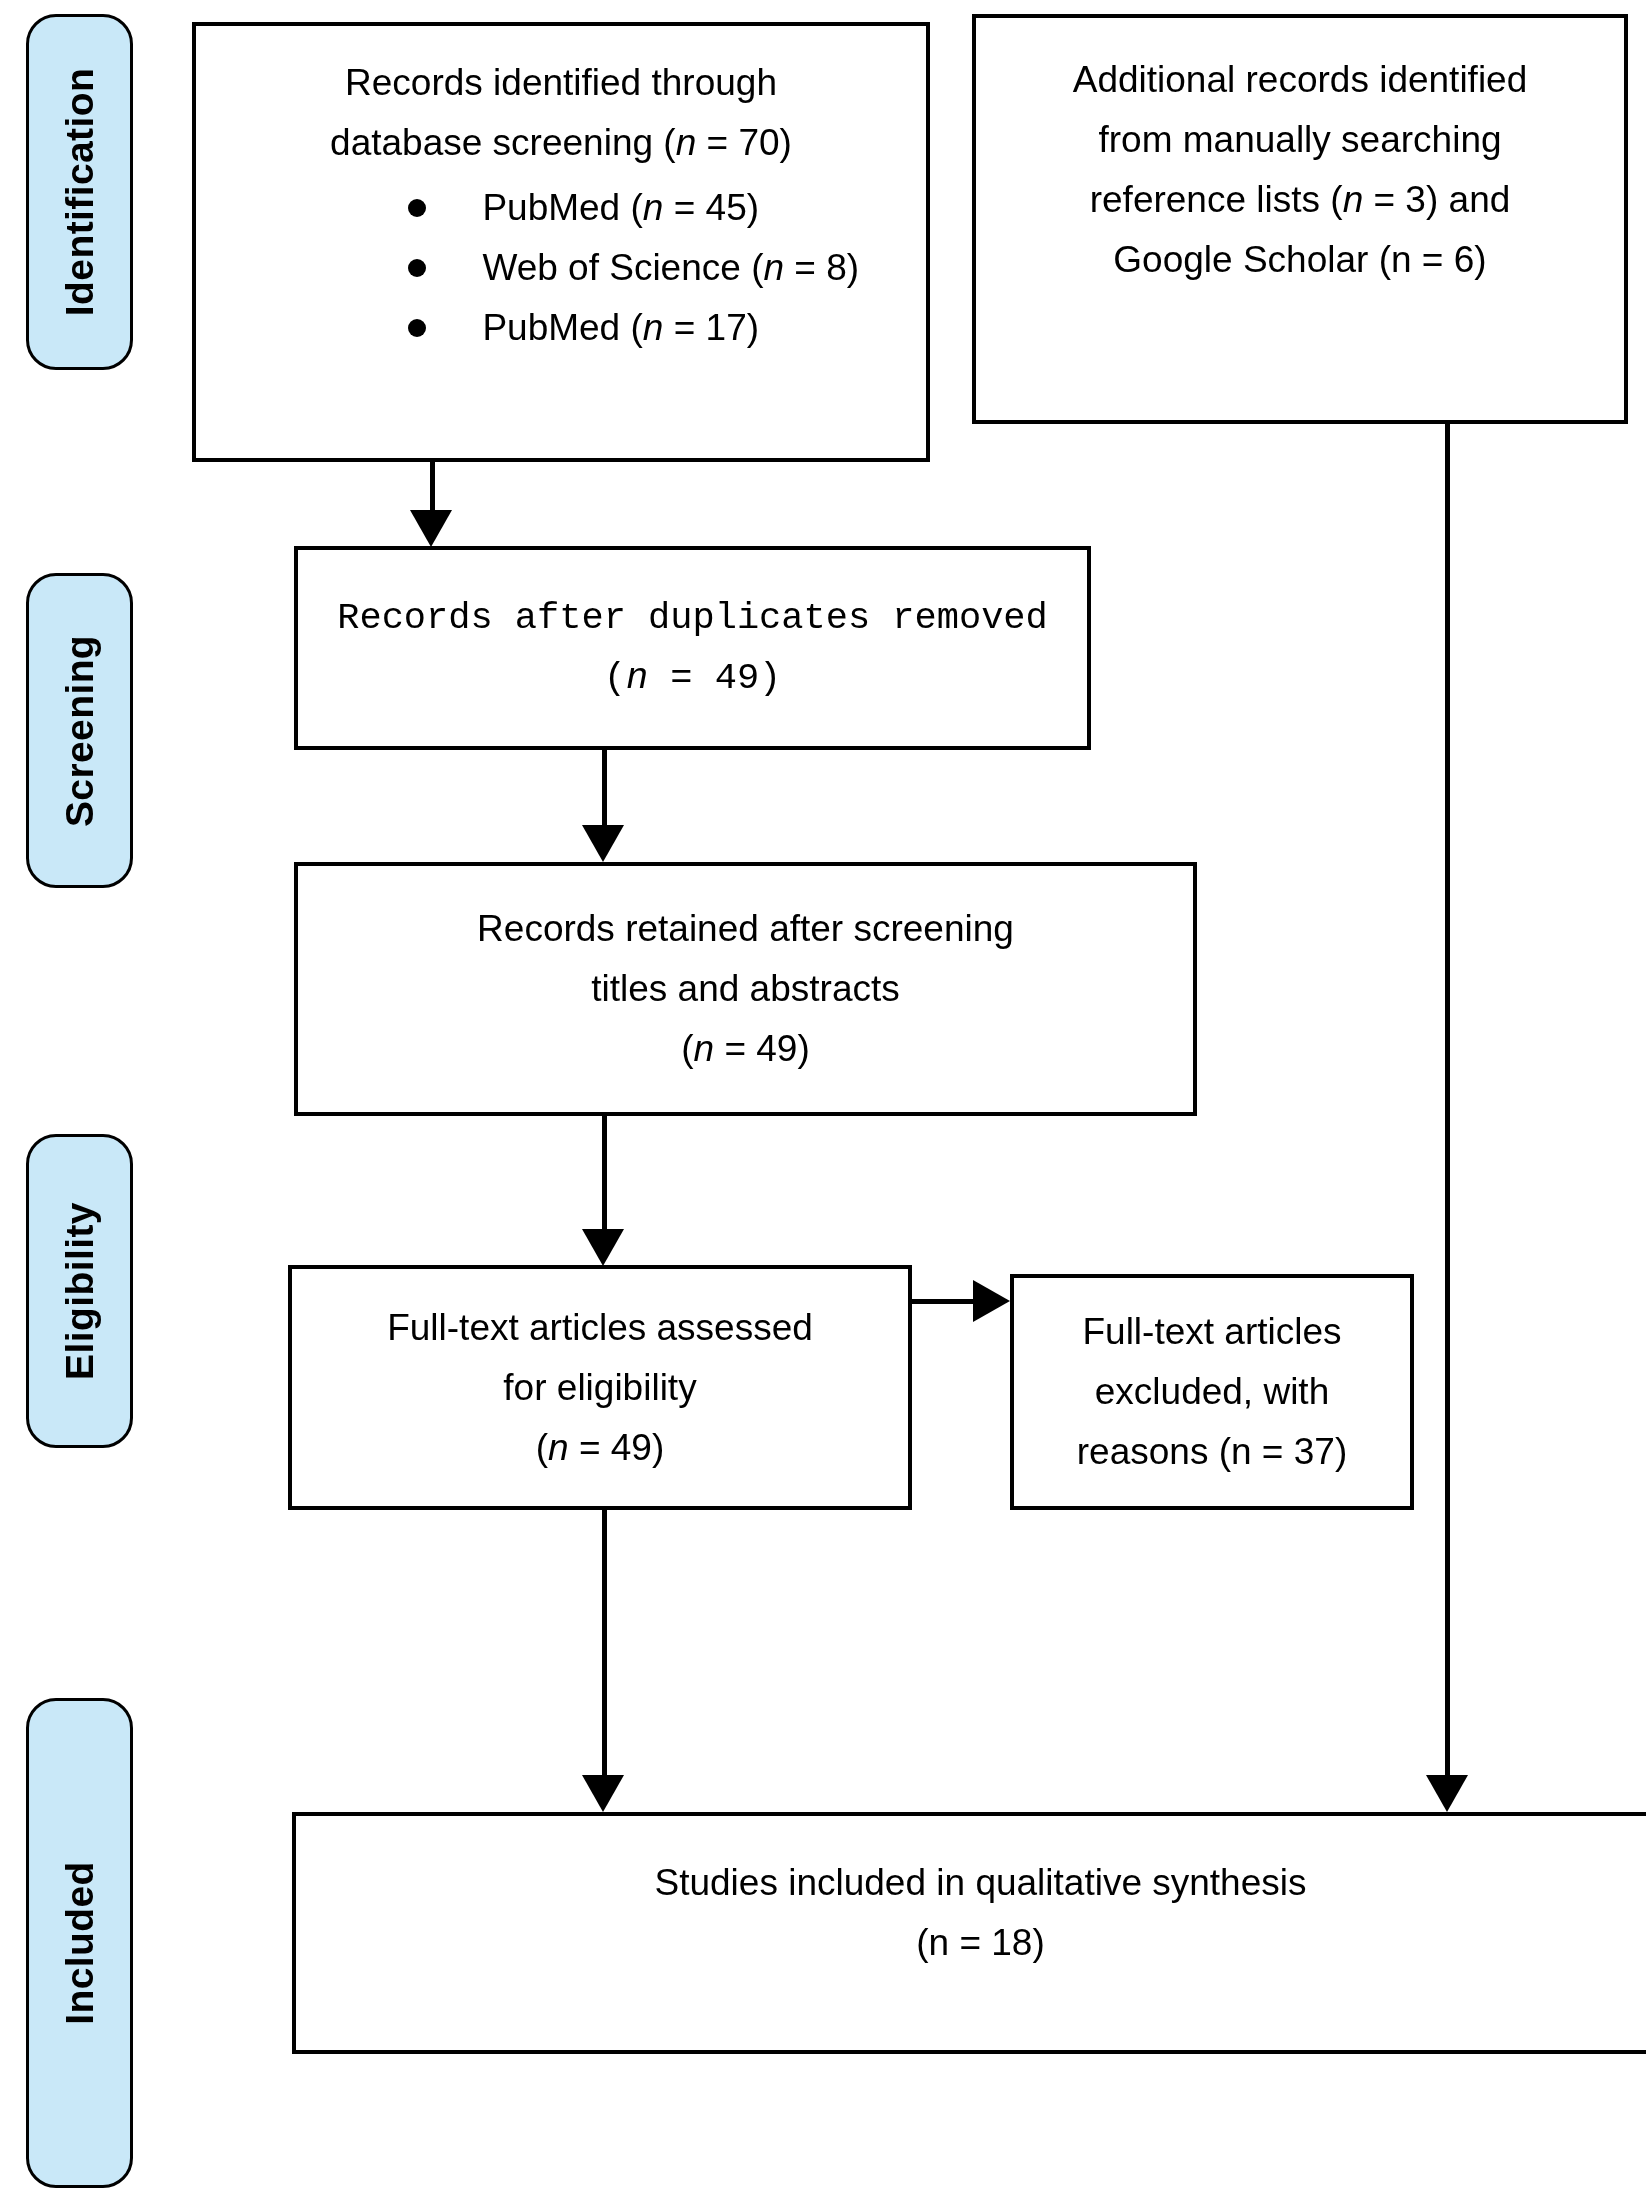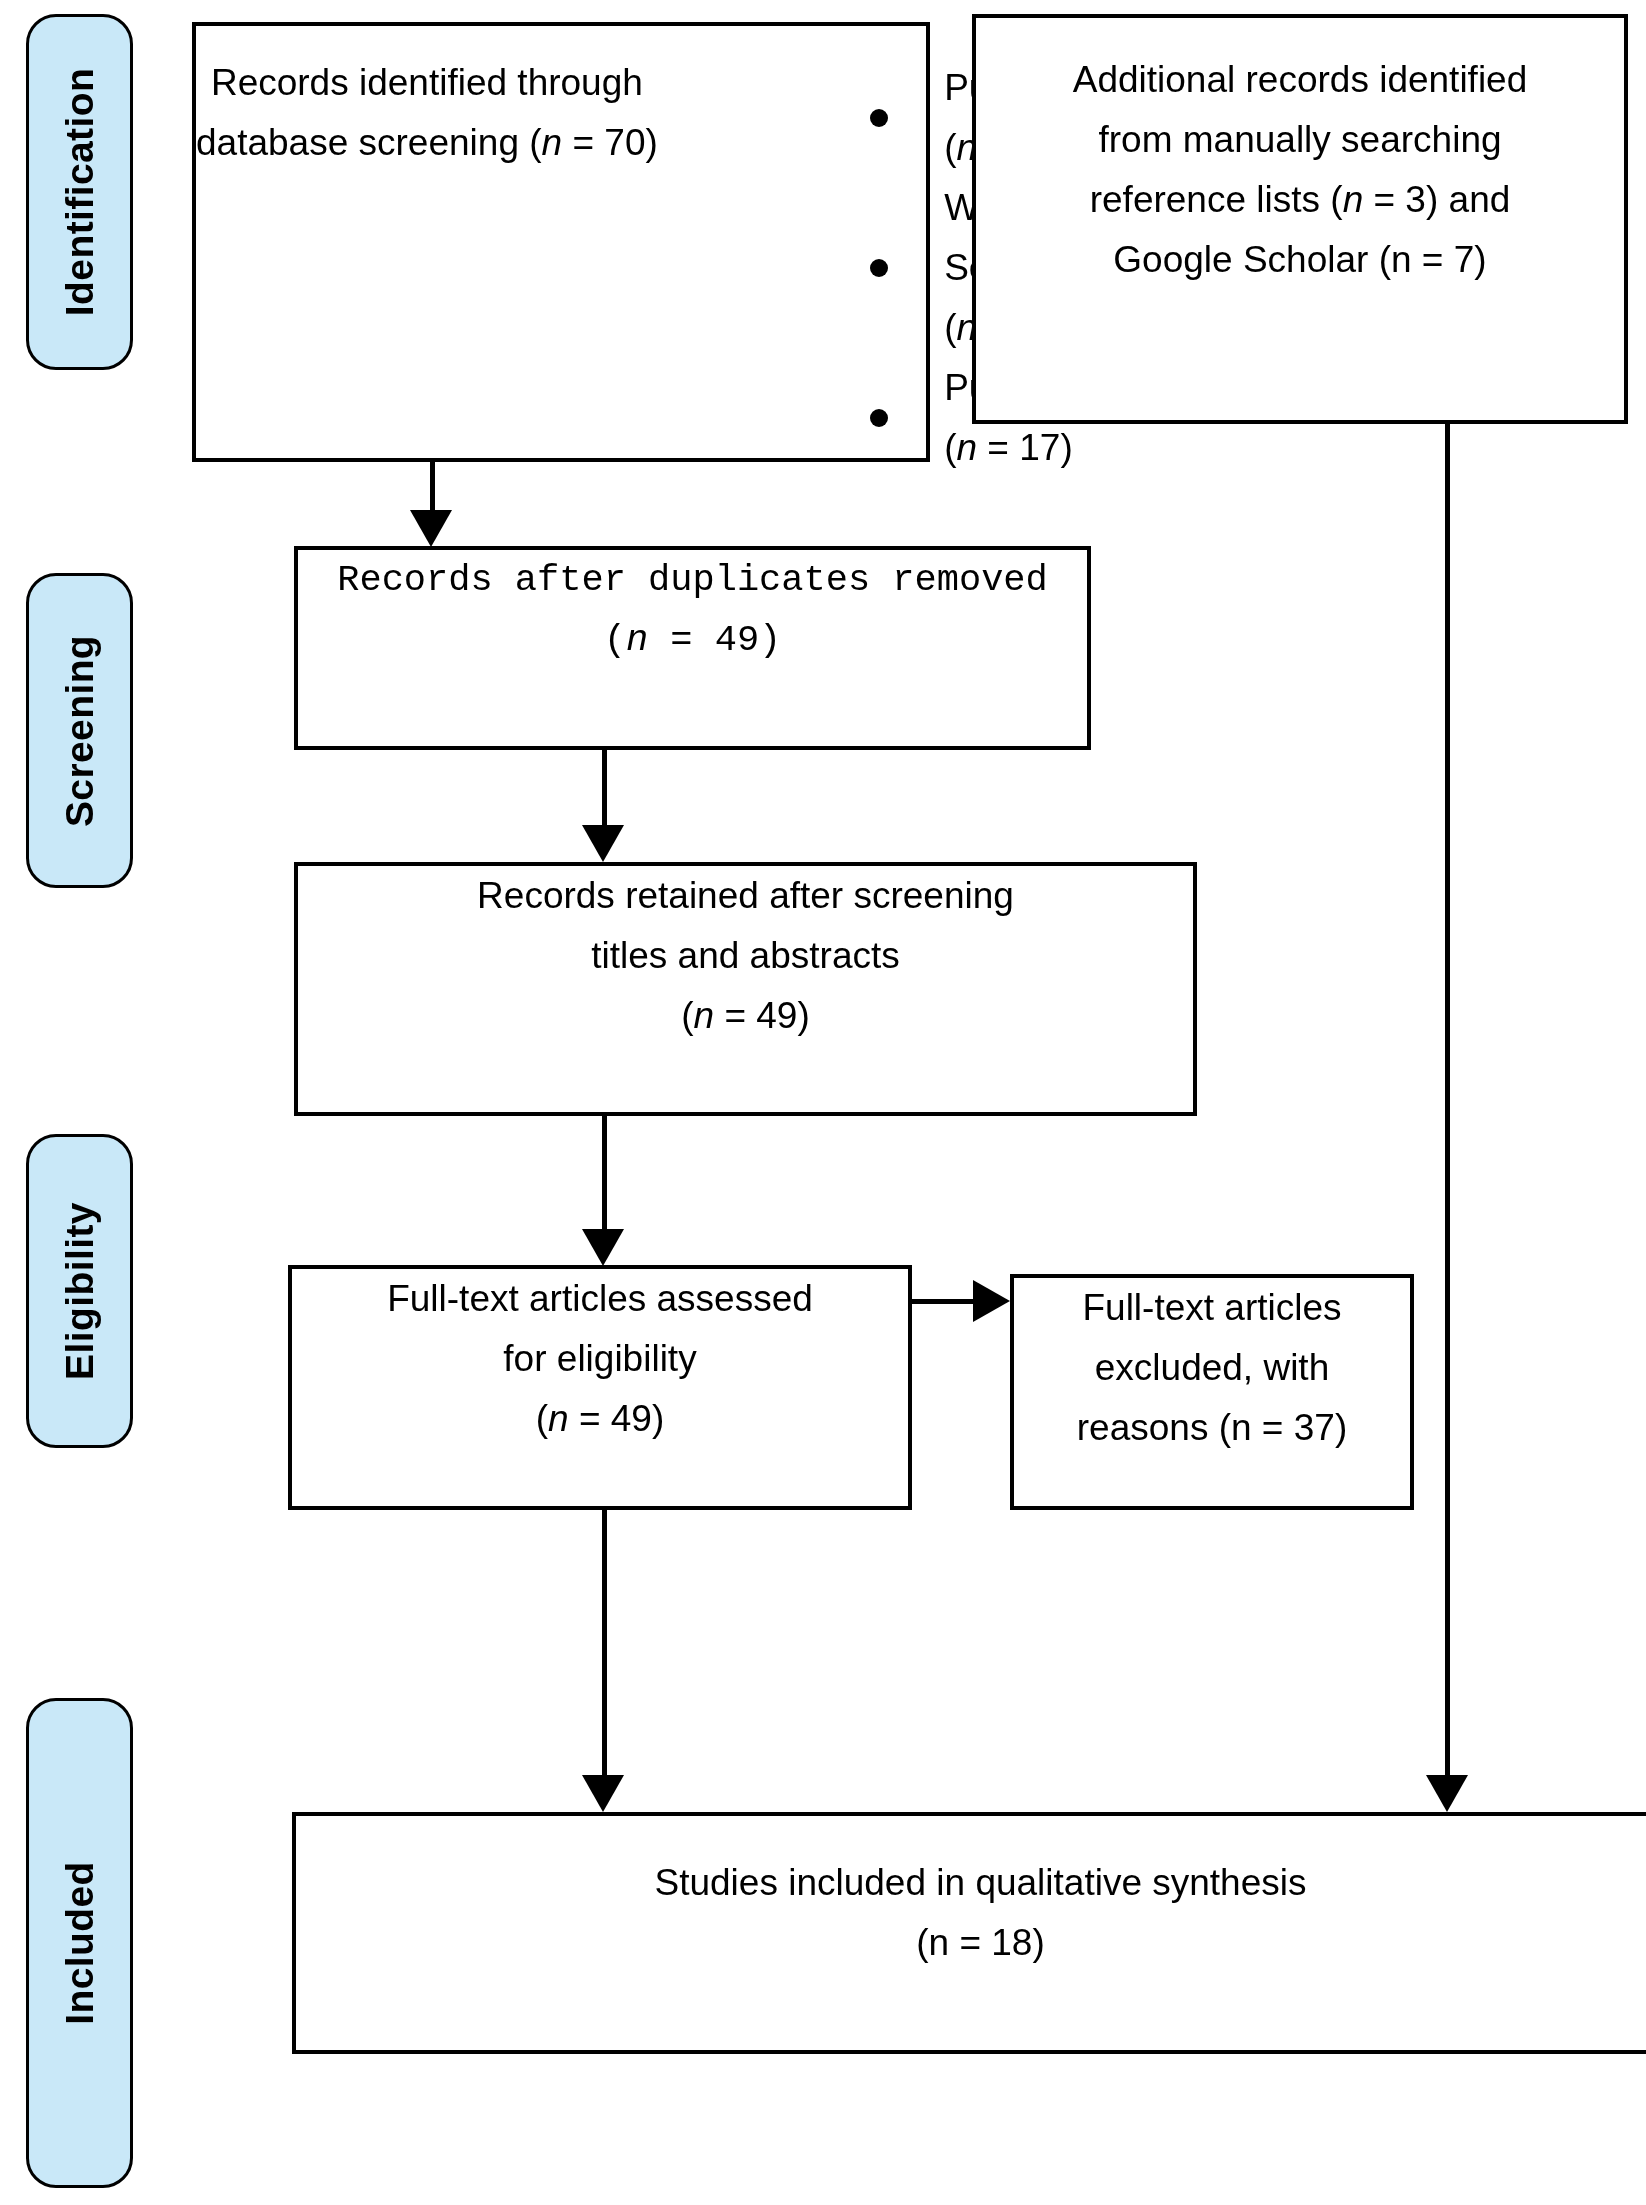--- a/index.html
+++ b/index.html
@@ -34,22 +34,22 @@
     letter-spacing:0.4px;
   }
   
   .fbox{
     position:absolute;
     background:var(--box-fill);
     border:4px solid var(--line);
     box-sizing:border-box;
     font-size:37px;line-height:60px;
     text-align:center;
-    display:flex;flex-direction:row;
-    align-items:flex-start;
+    display:flex;flex-direction:column;
+    align-items:center;
   }
   .fbox .t-line{white-space:nowrap;}
   .it{font-style:italic;}
   .center-v{justify-content:center;}
   .top-v{justify-content:flex-start;}
   .box-lines{width:100%;}
   .box-bullets{width:100%;margin-top:4.8px;}
   .bullet-row{
     display:flex;align-items:center;
     padding-left:212px;
@@ -113,21 +113,21 @@
           <span class="bullet-text"><span>PubMed (</span><span class="it">n</span><span> = 17)</span></span>
         </div>
       </div>
   </div>
 
   <div class="fbox top-v" style="left:972px;top:14.4px;width:656px;height:410px;padding-top:32px;">
     <div class="box-lines">
         <div class="t-line"><span>Additional records identified</span></div>
         <div class="t-line"><span>from manually searching</span></div>
         <div class="t-line"><span>reference lists (</span><span class="it">n</span><span> = 3) and</span></div>
-        <div class="t-line"><span>Google Scholar (n = 7)</span></div>
+        <div class="t-line"><span>Google Scholar (n = 6)</span></div>
       </div>
   </div>
 
   <div class="fbox center-v" style="left:294px;top:546px;width:797px;height:204px;font-family:Liberation Mono, monospace;">
     <div class="box-lines">
         <div class="t-line"><span>Records after duplicates removed</span></div>
         <div class="t-line"><span>(</span><span class="it">n</span><span> = 49)</span></div>
       </div>
   </div>
 

